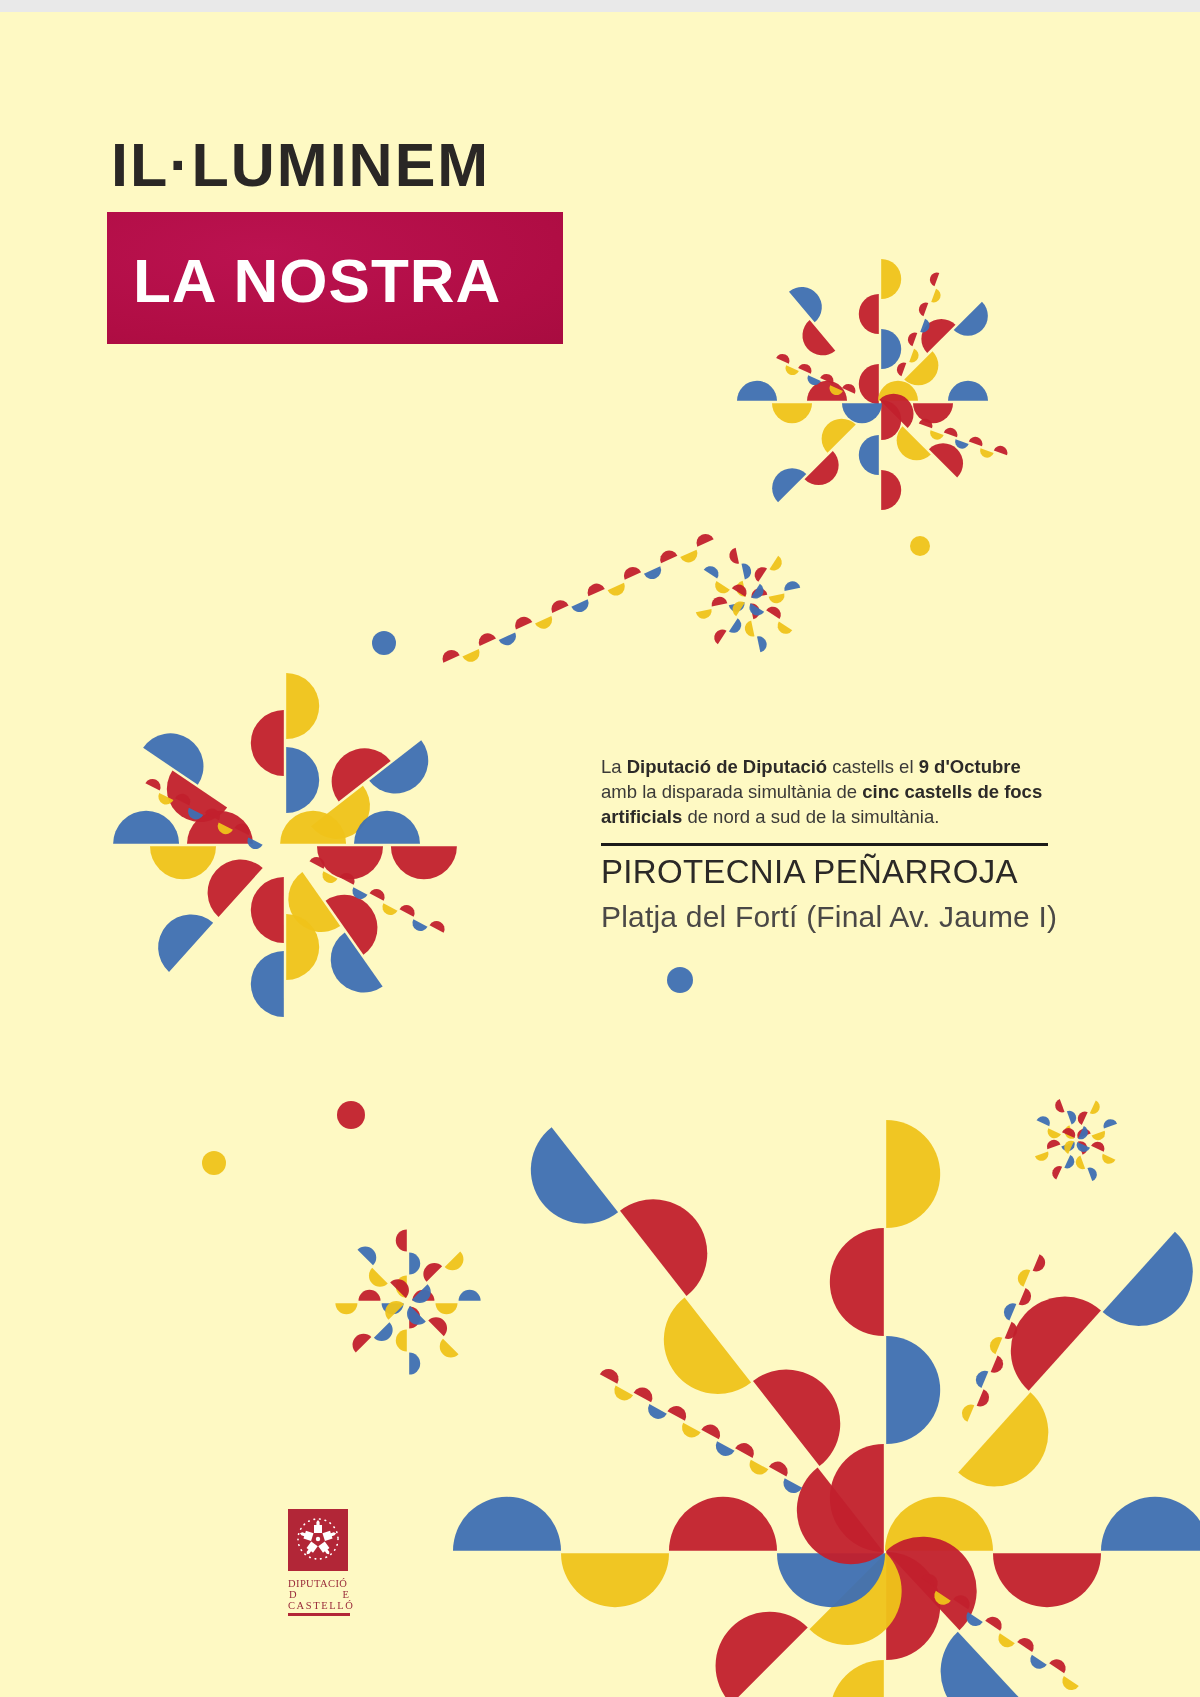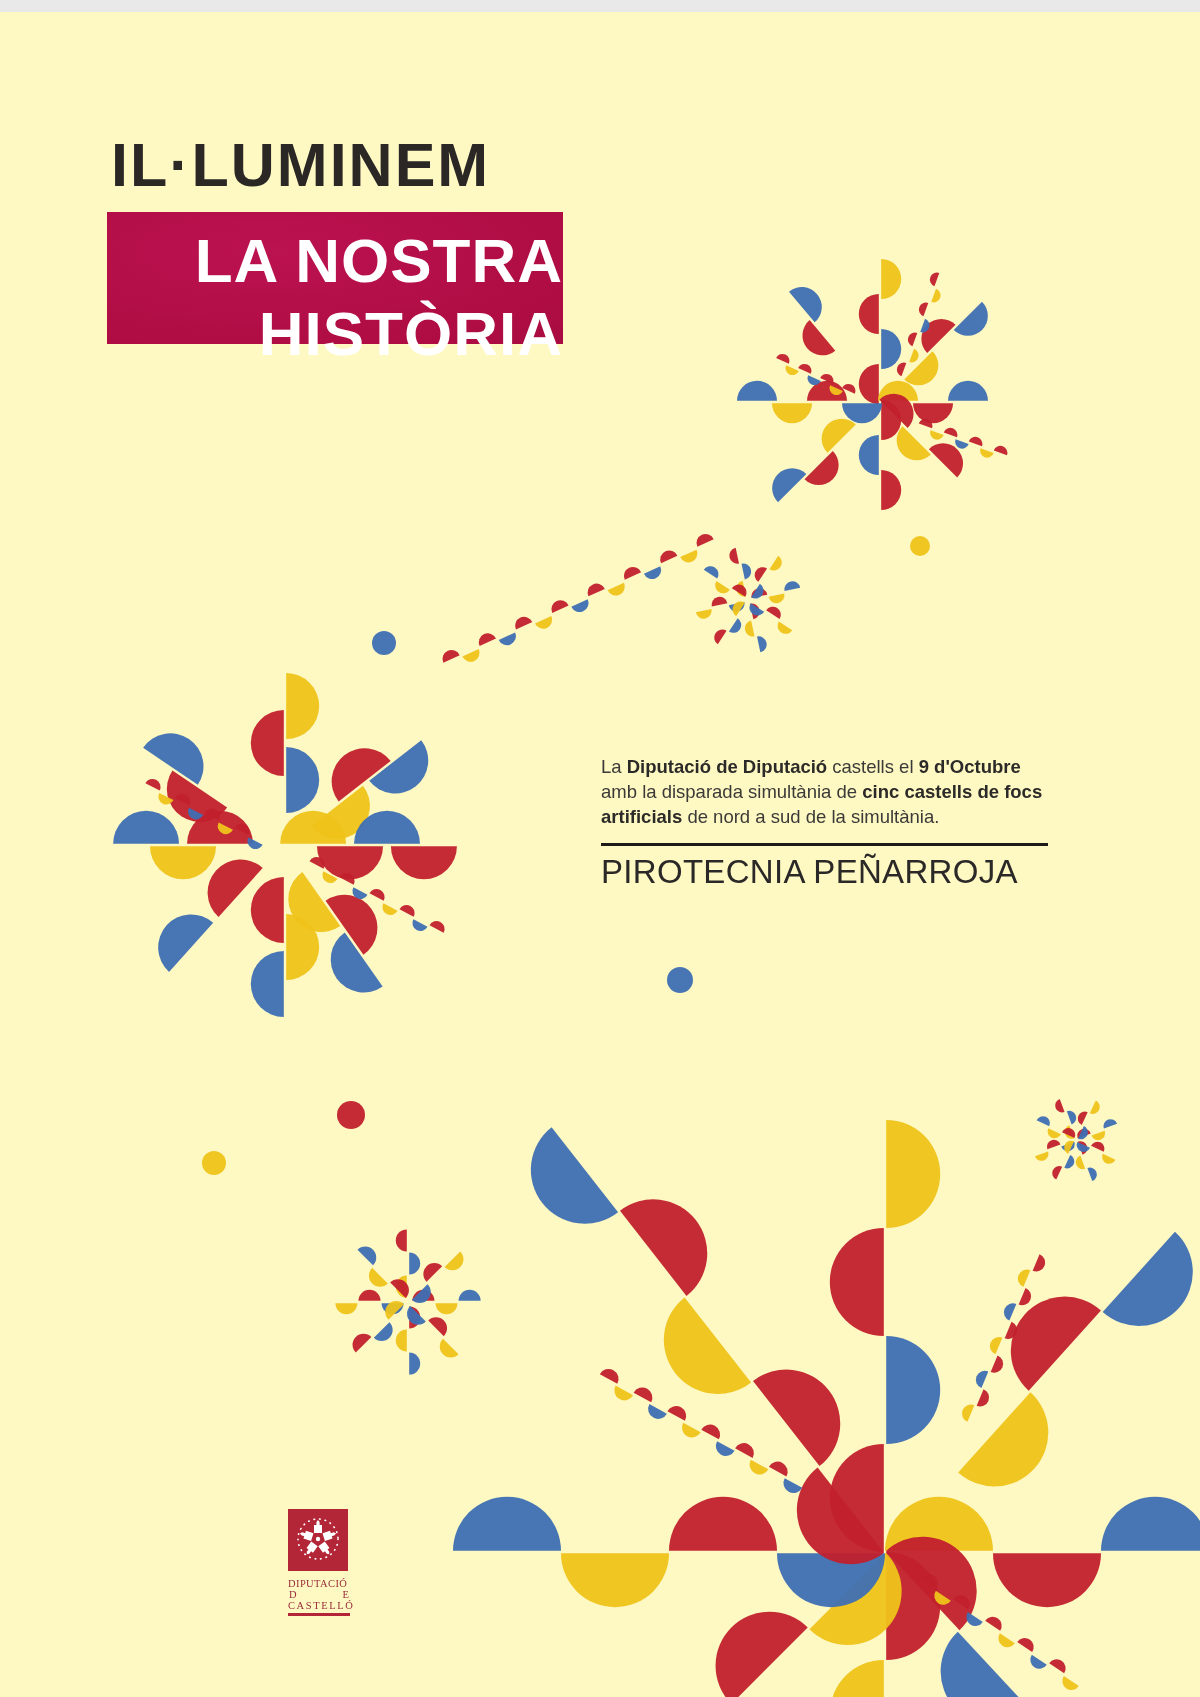--- a/index.html
+++ b/index.html
@@ -10,22 +10,22 @@
   }
   #art{position:absolute;left:0;top:0;width:1200px;height:1697px;}
 
   .title{
     position:absolute;left:111px;top:118px;
     font-size:61px;font-weight:700;letter-spacing:2px;color:#2a2725;
   }
   .banner{
     position:absolute;left:107px;top:200px;width:456px;height:132px;
     background:radial-gradient(ellipse at 35% 30%, #bb1250 0%, #b00d44 70%, #a80c40 100%);
-    color:#ffffff;box-sizing:border-box;padding:12px 0 0 26px;
-    font-size:62px;font-weight:700;line-height:73px;letter-spacing:1px;text-align:right;
+    color:#ffffff;box-sizing:border-box;padding:32px 0 0 26px;
+    font-size:62px;font-weight:700;line-height:73px;letter-spacing:1px;
   }
   .dateline{
     position:absolute;left:131px;top:408px;
     font-size:41px;font-weight:400;color:#2e2b29;letter-spacing:0.5px;white-space:nowrap;
   }
   .dateline .b,.intro .b{font-weight:700;}
   .timeline{
     position:absolute;left:132px;top:456px;
     font-size:43px;font-weight:700;color:#2e2b29;white-space:nowrap;
   }
@@ -297,31 +297,31 @@
       <circle cx="920" cy="534" r="10" fill="#efc31a" fill-opacity="0.95"></circle>
       <circle cx="351" cy="1103" r="14" fill="#c2202d" fill-opacity="0.95"></circle>
       <circle cx="214" cy="1151" r="12" fill="#efc31a" fill-opacity="0.95"></circle>
       <circle cx="680" cy="968" r="13" fill="#3e6fb3" fill-opacity="0.95"></circle>
     </svg>
 
   <div class="title">IL·LUMINEM</div>
 
   <div class="banner">
     <div>LA NOSTRA</div>
-    <div>HISTÒRIA</div>
   </div>
 
 
 
   <div class="info">
     <p class="intro"><span>La </span><span class="b">Diputació de Diputació</span><span> castells el </span><span class="b">9 d'Octubre</span><span>
 </span><span>amb la disparada simultània de </span><span class="b">cinc castells de focs</span><span>
 </span><span class="b">artificials</span><span> de nord a sud de la simultània.</span></p>
     <div class="rule"></div>
     <h3 class="company">PIROTECNIA PEÑARROJA</h3>
+    <div class="venue">Platja del Fortí (Final Av. Jaume I)</div>
   </div>
 
 
   <div class="dip">
     <svg width="60" height="62" viewBox="0 0 60 62">
       <rect x="0" y="0" width="60" height="62" fill="#b22637"></rect>
       <circle cx="30" cy="30" r="20" fill="none" stroke="#ffffff" stroke-width="1.6" stroke-dasharray="0.6 5" stroke-linecap="round"></circle>
       <g fill="#ffffff">
         <g transform="translate(30,30) rotate(0)   translate(0,-12)">
             <path d="M -4,6 V -2 L -1.6,-2 L -1.6,-5 L 0,-7 L 1.6,-5 L 1.6,-2 L 4,-2 V 6 Z"></path>

